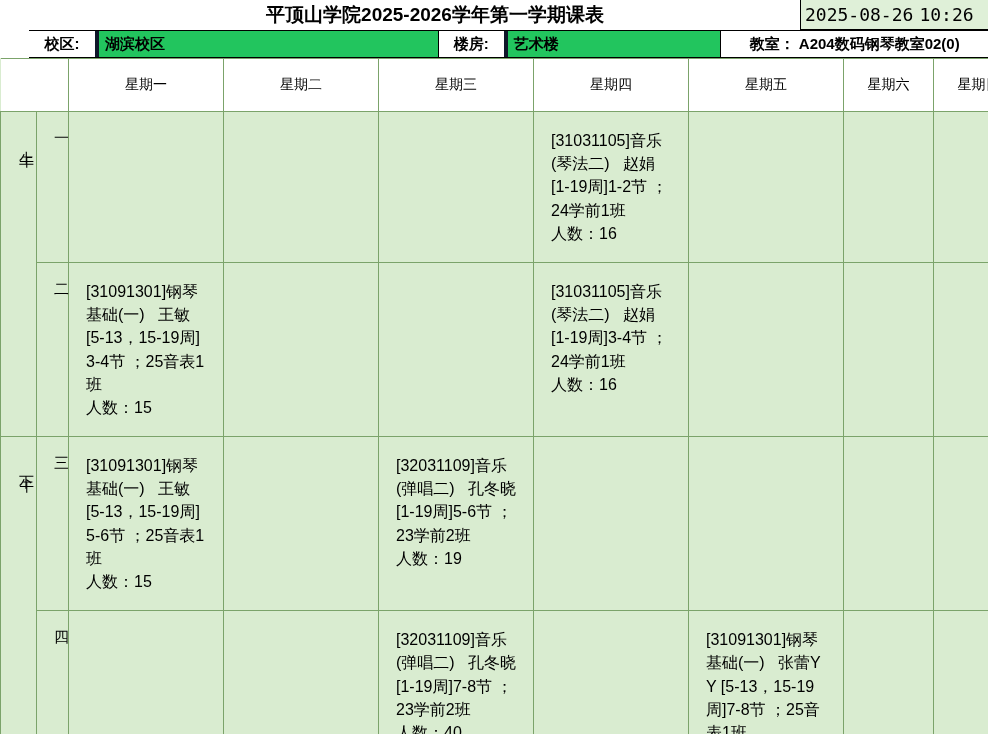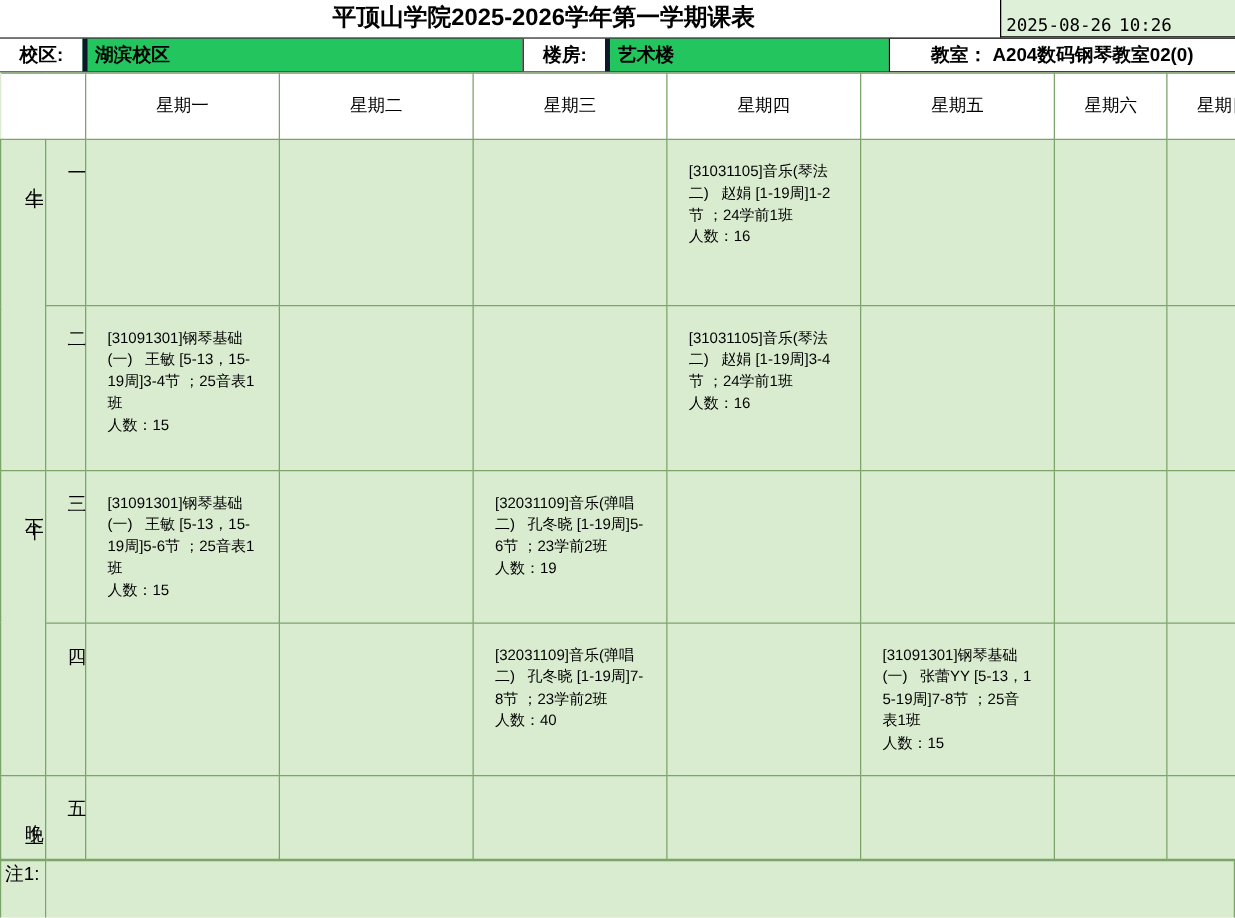--- a/index.html
+++ b/index.html
@@ -33,41 +33,42 @@
     font-size: 19px;
     font-weight: bold;
     color: #000;
     letter-spacing: 0px;
     line-height: 30px;
     padding-left: 70px;
   }
   .title-date {
     flex: 0 0 188px;
     display: flex;
-    align-items: flex-end;
+    align-items: center;
     justify-content: flex-start;
-    font-size: 14px;
+    font-size: 18px;
     font-family: "DejaVu Sans Mono", monospace;
     border-left: 1px solid #000;
     border-bottom: 1px solid #000;
     background: #dff0d8;
     box-sizing: border-box;
     padding-left: 4px;
     gap: 6px;
   }
   .title-date .d1 { color:#000; }
   .title-date .d2 { color:#000; }
 
   
   .info-row {
     display: flex;
     height: 28px;
     border-top: 1px solid #000;
     border-bottom: 1px solid #000;
     box-sizing: border-box;
+    margin-left: 29px;
   }
   .info-cell {
     display: flex;
     align-items: center;
     box-sizing: border-box;
     font-size: 15px;
     font-weight: bold;
     color: #000;
     white-space: nowrap;
   }
@@ -139,21 +140,21 @@
   }
   td.per {
     width: 32px;
     text-align: center;
     vertical-align: middle;
     font-size: 15px;
     background: #d9ecd0;
   }
   td.cell {
     background: #d9ecd0;
-    font-size: 12px;
+    font-size: 16px;
     line-height: 1.45;
     padding: 5px 5px 4px 6px;
     color: #000;
     word-break: break-all;
   }
   td.cell .course {
     white-space: pre-wrap;
   }
   td.cell .count {
     white-space: pre-wrap;

